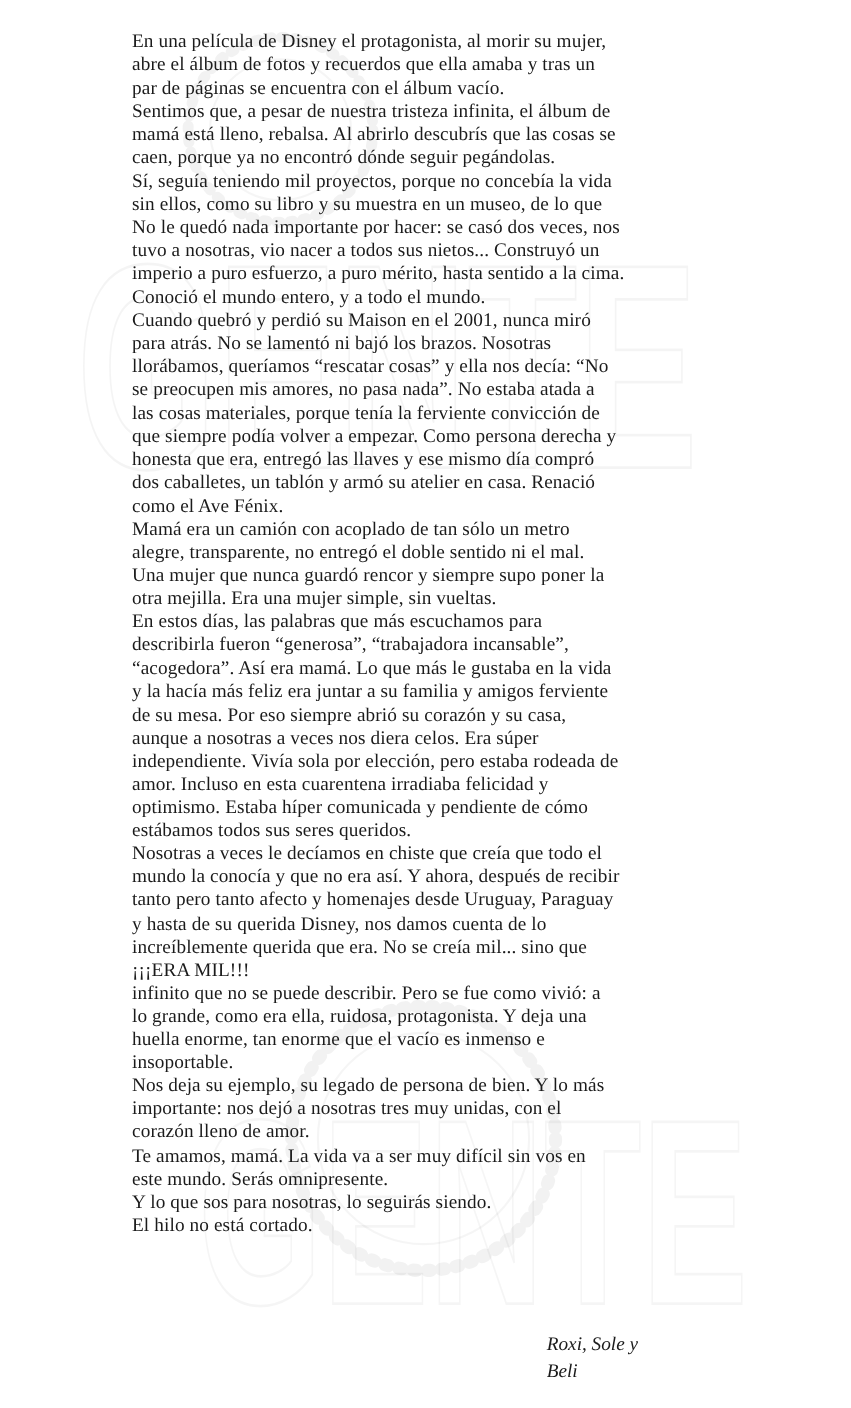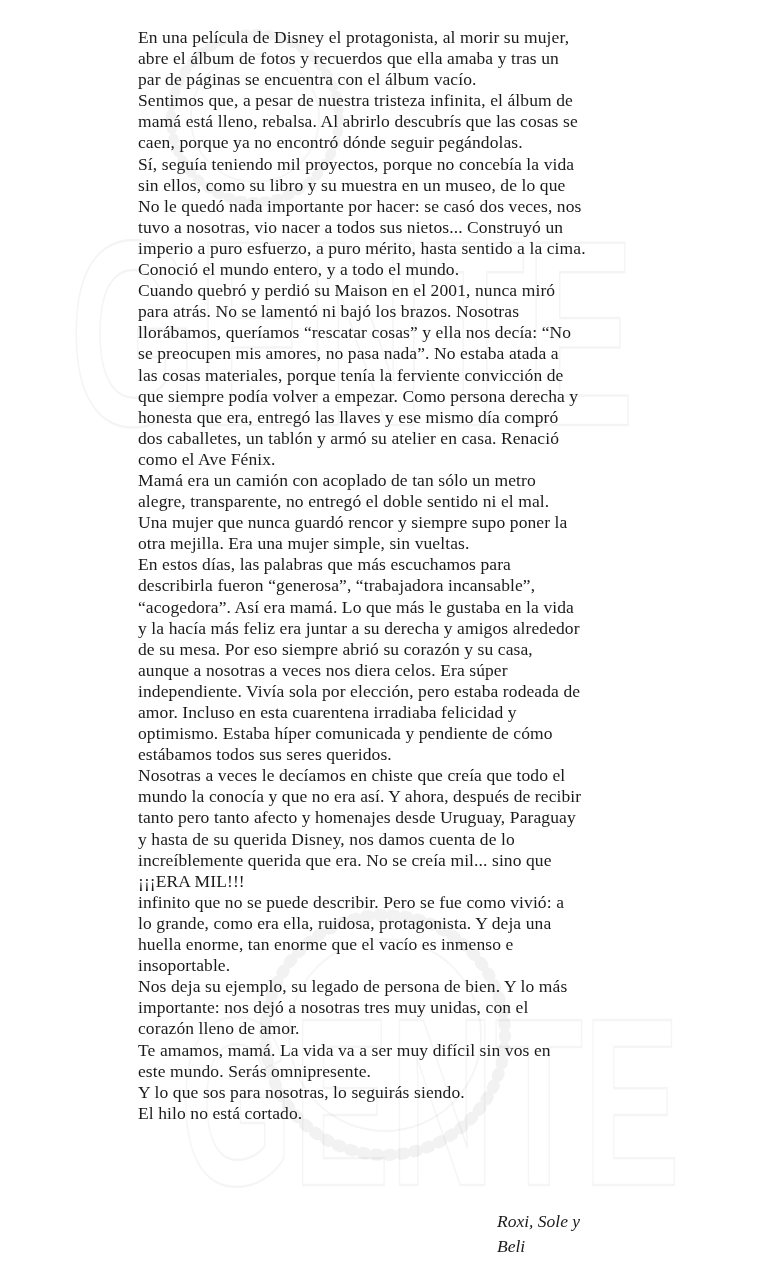--- a/index.html
+++ b/index.html
@@ -16,21 +16,21 @@
     font-family: "Liberation Serif", serif;
   }
   .watermark {
     position: absolute;
     left: 0;
     top: 0;
     pointer-events: none;
   }
   .letter-body {
     position: absolute;
-    left: 138px;
+    left: 120px;
     top: 27px;
     width: 540px;
     color: #1b1b1b;
     font-size: 17.5px;
     line-height: 21.1px;
     letter-spacing: 0.1px;
   }
   .letter-body .line {
     white-space: nowrap;
   }
@@ -91,21 +91,21 @@
       <div class="line">honesta que era, entregó las llaves y ese mismo día compró</div>
       <div class="line">dos caballetes, un tablón y armó su atelier en casa. Renació</div>
       <div class="line">como el Ave Fénix.</div>
       <div class="line">Mamá era un camión con acoplado de tan sólo un metro</div>
       <div class="line">alegre, transparente, no entregó el doble sentido ni el mal.</div>
       <div class="line">Una mujer que nunca guardó rencor y siempre supo poner la</div>
       <div class="line">otra mejilla. Era una mujer simple, sin vueltas.</div>
       <div class="line">En estos días, las palabras que más escuchamos para</div>
       <div class="line">describirla fueron “generosa”, “trabajadora incansable”,</div>
       <div class="line">“acogedora”. Así era mamá. Lo que más le gustaba en la vida</div>
-      <div class="line">y la hacía más feliz era juntar a su derecha y amigos alrededor</div>
+      <div class="line">y la hacía más feliz era juntar a su familia y amigos ferviente</div>
       <div class="line">de su mesa. Por eso siempre abrió su corazón y su casa,</div>
       <div class="line">aunque a nosotras a veces nos diera celos. Era súper</div>
       <div class="line">independiente. Vivía sola por elección, pero estaba rodeada de</div>
       <div class="line">amor. Incluso en esta cuarentena irradiaba felicidad y</div>
       <div class="line">optimismo. Estaba híper comunicada y pendiente de cómo</div>
       <div class="line">estábamos todos sus seres queridos.</div>
       <div class="line">Nosotras a veces le decíamos en chiste que creía que todo el</div>
       <div class="line">mundo la conocía y que no era así. Y ahora, después de recibir</div>
       <div class="line">tanto pero tanto afecto y homenajes desde Uruguay, Paraguay</div>
       <div class="line">y hasta de su querida Disney, nos damos cuenta de lo</div>

